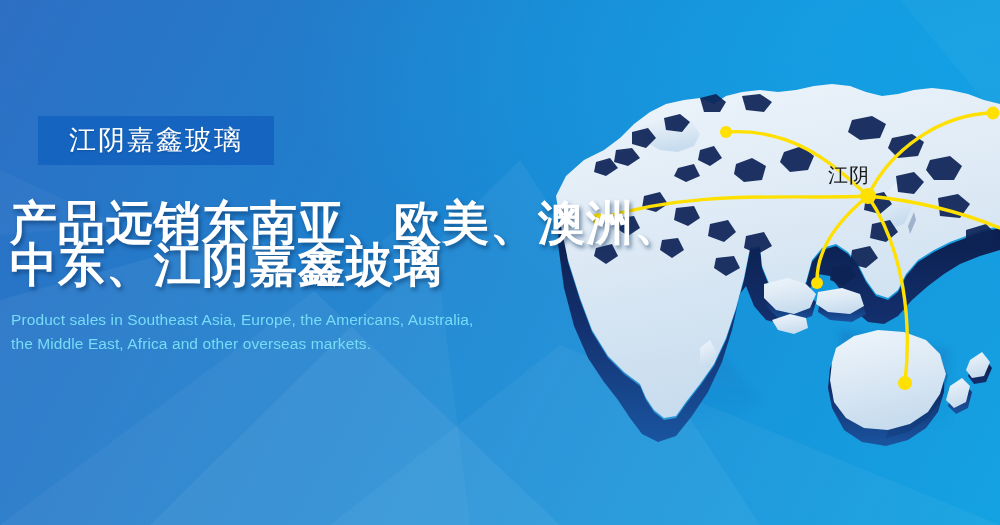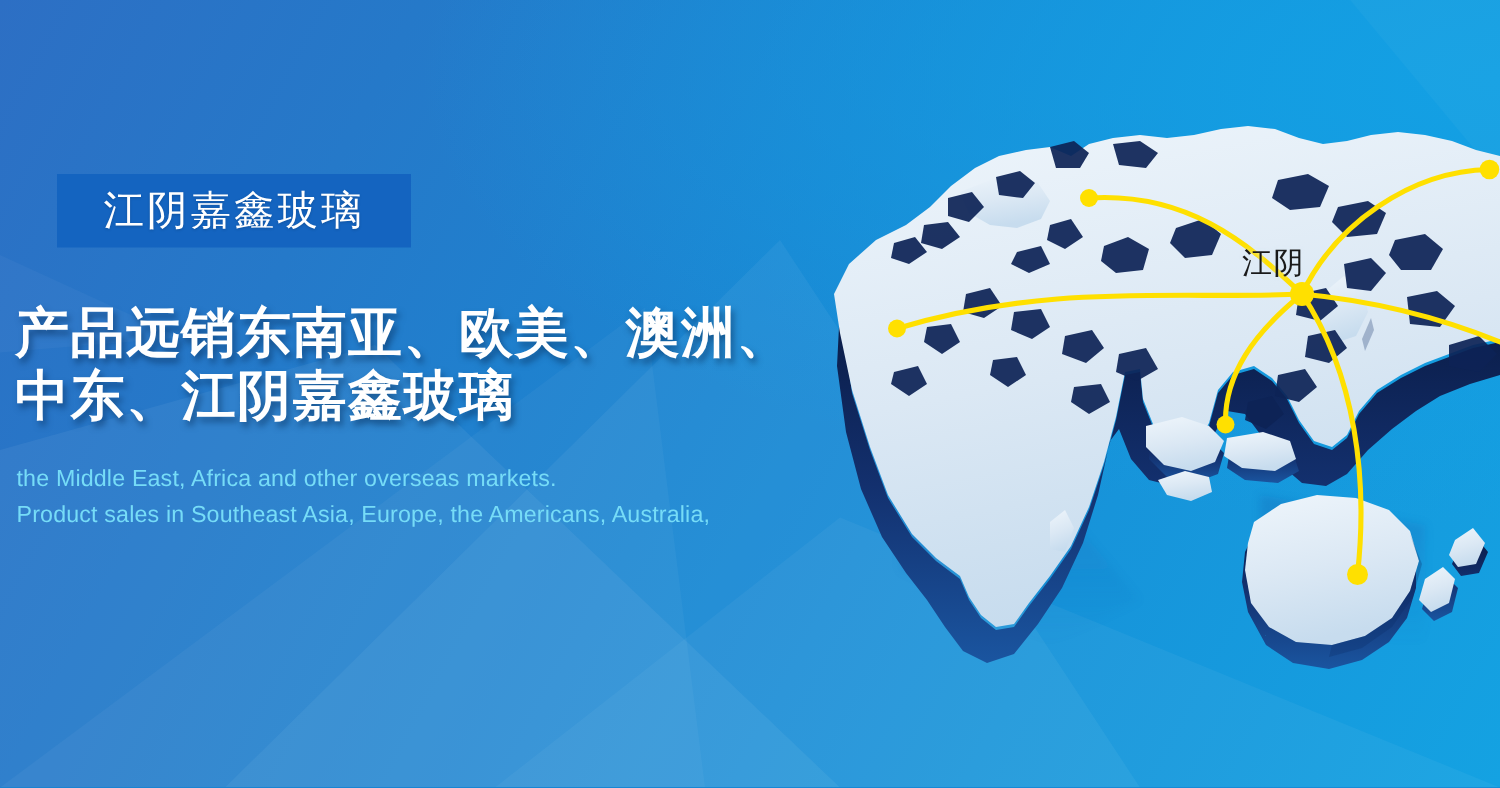--- a/index.html
+++ b/index.html
@@ -32,21 +32,21 @@
   }
   #brand-badge .txt {
     color:#ffffff; font-size:27px; letter-spacing:2px; line-height:1;
     font-family:"Liberation Sans","DejaVu Sans",sans-serif;
     text-shadow:0 1px 2px rgba(0,0,0,.18);
   }
 
   #headline {
     position:absolute; left:10px; top:202px; width:545px;
     color:#ffffff;
-    font-size:36px; font-weight:bold; line-height:42px; letter-spacing:1px;
+    font-size:47px; font-weight:bold; line-height:42px; letter-spacing:1px;
     text-shadow:2px 3px 4px rgba(8,48,92,.55);
     font-family:"DejaVu Sans","Liberation Sans",sans-serif;
   }
   #headline .ln { display:block; white-space:nowrap; }
 
   #subline {
     position:absolute; left:11px; top:308px; width:545px;
     color:#76dcf7;
     font-size:15.5px; line-height:24px; letter-spacing:.1px;
     font-family:"Liberation Sans","DejaVu Sans",sans-serif;
@@ -258,18 +258,18 @@
     <div id="brand-badge">
       <span class="txt">江阴嘉鑫玻璃</span>
     </div>
 
     <div id="headline">
       <span class="ln">产品远销东南亚、欧美、澳洲、</span>
       <span class="ln">中东、江阴嘉鑫玻璃</span>
     </div>
 
     <div id="subline">
+      <span class="ln">Product sales in Southeast Asia, Europe, the Americans, Australia,</span>
       <span class="ln">the Middle East, Africa and other overseas markets.</span>
-      <span class="ln">Product sales in Southeast Asia, Europe, the Americans, Australia,</span>
     </div>
 
   </div>
 </div>
 
 </body></html>

